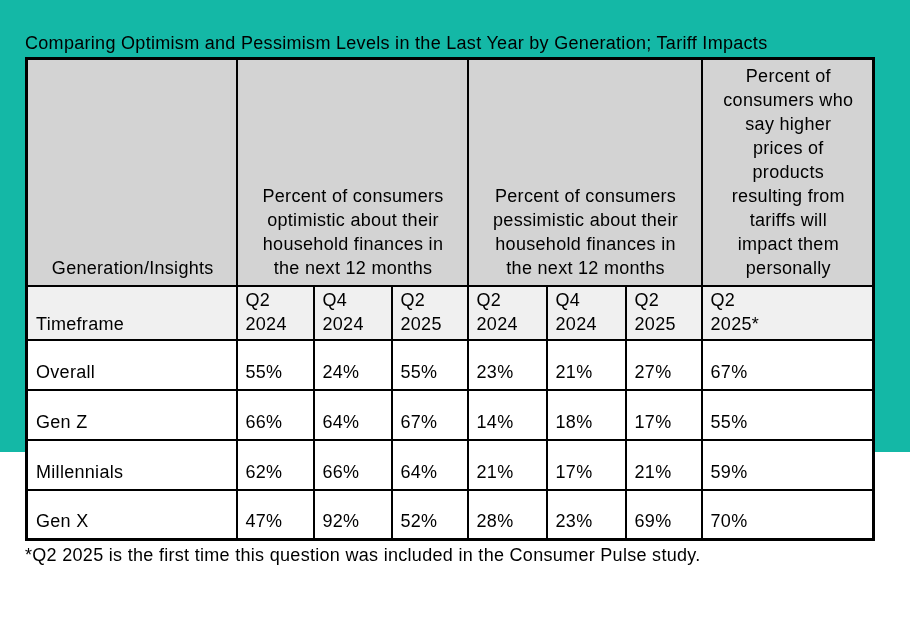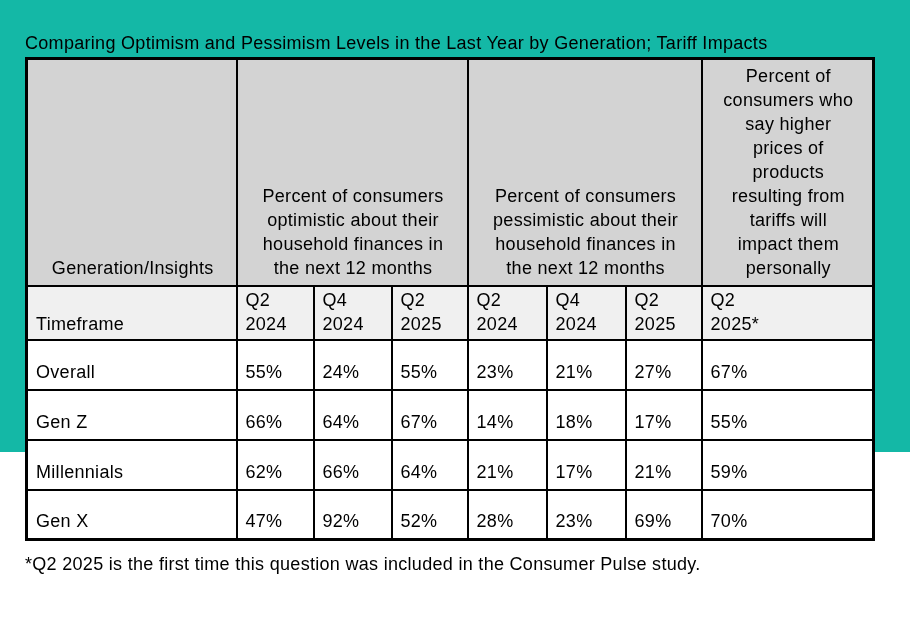--- a/index.html
+++ b/index.html
@@ -50,21 +50,21 @@
     padding: 1px 1px 3px 8px;
   }
   tr.data-row td {
     height: 50px;
     background: #ffffff;
     white-space: nowrap;
   }
   .footnote {
     font-size: 18px;
     letter-spacing: 0.3px;
-    margin-top: 13px;
+    margin-top: 4px;
     white-space: nowrap;
   }
 </style>
 </head>
 <body>
 
 <div class="page">
 
   <div class="title">Comparing Optimism and Pessimism Levels in the Last Year by Generation; Tariff Impacts</div>
 

